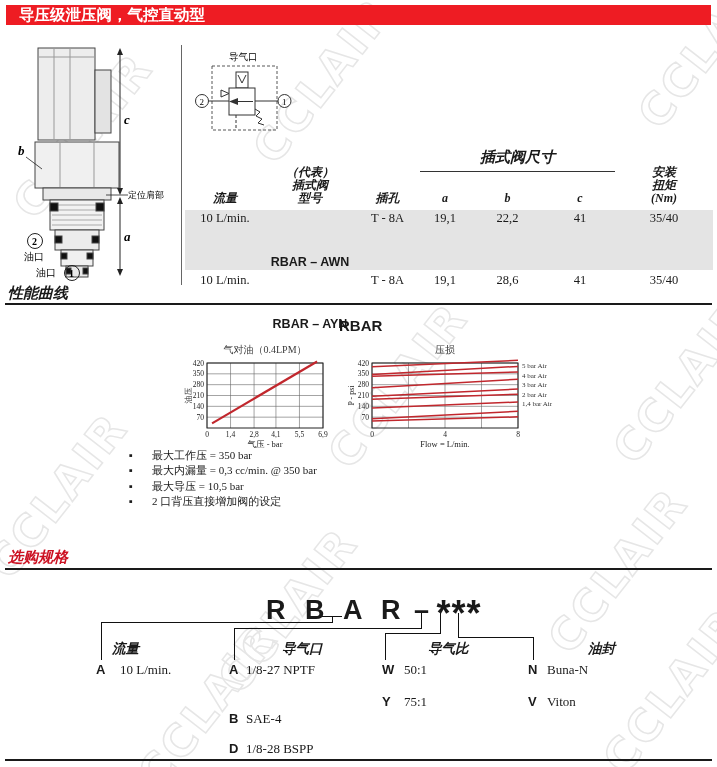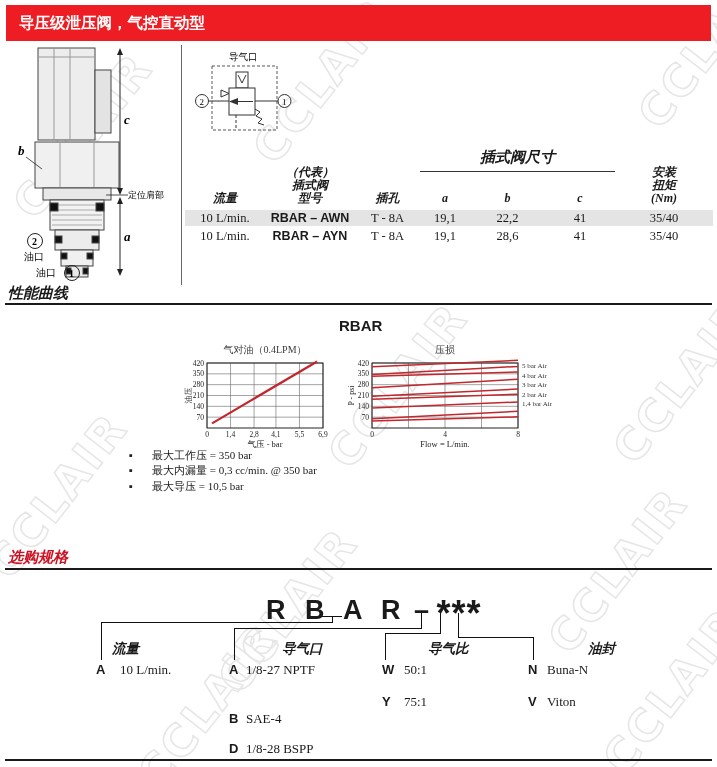--- a/index.html
+++ b/index.html
@@ -4,37 +4,37 @@
 <style>
   html,body{margin:0;padding:0;background:#fff;}
   #page{position:relative;width:717px;height:767px;background:#fff;overflow:hidden;
         font-family:"Liberation Serif","DejaVu Serif",serif;color:#1a1a1a;}
   
   .wm{position:absolute;z-index:0;font-family:"DejaVu Sans",sans-serif;font-weight:bold;
       font-size:44px;letter-spacing:3px;color:transparent;-webkit-text-stroke:1.5px #e6e6e6;
       transform:rotate(-52deg);pointer-events:none;user-select:none;}
   .z{position:absolute;z-index:1;}
   
-  .header-bar{left:6px;top:5px;width:705px;height:36px;background:var(--red,#ee1c23);
+  .header-bar{left:6px;top:5px;width:705px;height:20px;background:var(--red,#ee1c23);
               display:flex;align-items:center;}
   .header-bar span{color:#fff;font-weight:bold;font-size:15.5px;padding-left:13px;
                    font-family:"Liberation Serif",serif;}
   
   .divider-v{left:181px;top:45px;width:1px;height:240px;background:#666;}
   
   .table-block{left:185px;top:142px;width:528px;}
   .group-head{position:absolute;left:235px;top:6px;width:195px;text-align:center;
               font-weight:bold;font-style:italic;font-size:15px;border-bottom:1px solid #333;
               padding-bottom:4px;}
   .trow{display:grid;grid-template-columns:80px 90px 65px 50px 75px 70px 98px;}
   .trow.head{padding-top:24px;}
   .th{align-self:end;text-align:center;font-weight:bold;font-style:italic;font-size:12px;
       line-height:1.08;white-space:pre-line;padding-bottom:5px;}
   .td{text-align:center;font-size:12.5px;line-height:16px;height:16px;}
-  .td.model{font-family:"Liberation Sans","DejaVu Sans",sans-serif;font-weight:bold;font-size:12.5px;}
+  .td.model{font-family:"Liberation Sans","DejaVu Sans",sans-serif;font-weight:bold;font-size:12.5px;margin-top:44px;}
   .trow.r1{background:var(--rowgray,#e4e4e4);}
   
   .sec-title{font-weight:bold;font-style:italic;font-size:15px;}
   .rule{height:2px;background:#1a1a1a;}
   .red-title{color:var(--accent,#cc1122);text-align:center;}
   .model-title{font-family:"Liberation Sans","DejaVu Sans",sans-serif;font-weight:bold;font-size:15px;}
   
   .note{position:relative;padding-left:23px;font-size:11px;line-height:15.3px;}
   .note::before{content:"▪";position:absolute;left:0;top:0;font-size:11px;}
   
@@ -253,20 +253,21 @@
         <text x="177" y="35.6" font-size="7" fill="#333">4 bar Air</text>
         <text x="177" y="45.2" font-size="7" fill="#333">3 bar Air</text>
         <text x="177" y="54.8" font-size="7" fill="#333">2 bar Air</text>
         <text x="177" y="64.4" font-size="7" fill="#333">1,4 bar Air</text>
       </svg></div>
 
   <div class="z" style="left:129px;top:448px;width:575px">
     <div class="note">最大工作压 = 350 bar</div>
     <div class="note">最大内漏量 = 0,3 cc/min. @ 350 bar</div>
     <div class="note">最大导压 = 10,5 bar</div>
+    <div class="note">2 口背压直接增加阀的设定</div>
   </div>
 
   <div class="z sec-title red-title" style="left:8px;top:548px">选购规格</div>
   <div class="z rule" style="left:5px;top:568px;width:707px"></div>
 
   <div class="z model-code" style="left:266px;top:586px">
     <span class="base">R B A R</span>
     <span>–</span>
     <span class="stars">***</span>
   </div>

